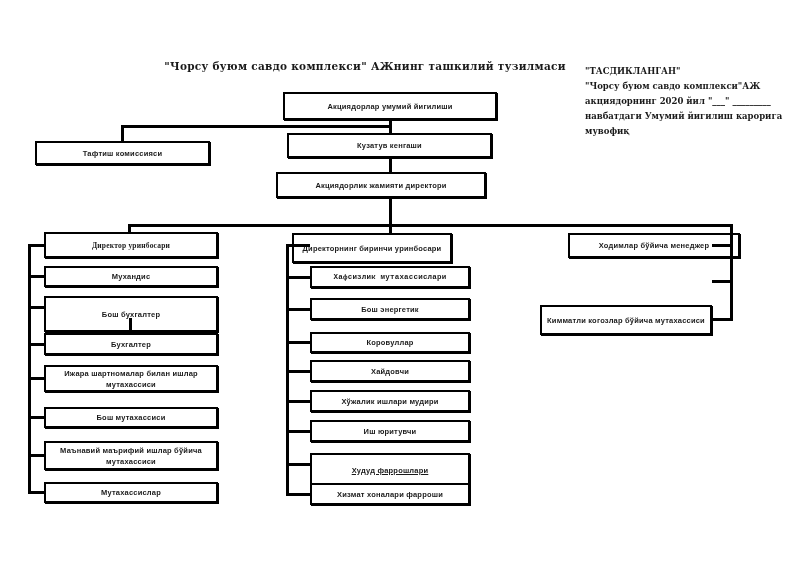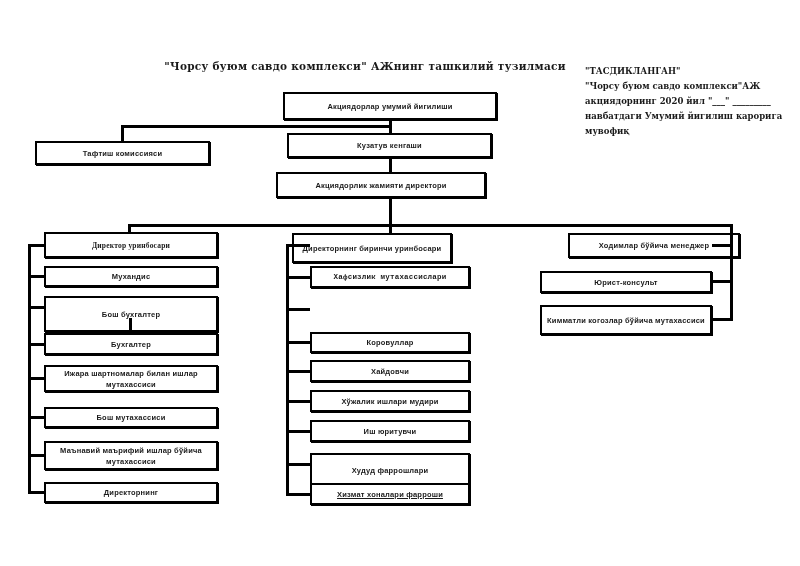--- a/index.html
+++ b/index.html
@@ -54,33 +54,33 @@
   <div class="node" style="left:287px;top:133px;width:205px;height:25px;">Кузатув кенгаши</div>
   <div class="node" style="left:276px;top:172px;width:210px;height:26px;">Акциядорлик жамияти директори</div>
 
   <div class="node" style="left:44px;top:232px;width:174px;height:26px;font-family:Liberation Serif, serif;">Директор уринбосари</div>
   <div class="node" style="left:44px;top:266px;width:174px;height:21px;">Мухандис</div>
   <div class="node" style="left:44px;top:296px;width:174px;height:36px;">Бош бухгалтер</div>
   <div class="node" style="left:44px;top:333px;width:174px;height:22px;">Бухгалтер</div>
   <div class="node" style="left:44px;top:365px;width:174px;height:27px;text-align:center;">Ижара шартномалар билан ишлар мутахассиси</div>
   <div class="node" style="left:44px;top:407px;width:174px;height:21px;">Бош мутахассиси</div>
   <div class="node" style="left:44px;top:441px;width:174px;height:29px;">Маънавий маърифий ишлар бўйича мутахассиси</div>
-  <div class="node" style="left:44px;top:482px;width:174px;height:21px;">Директорнинг</div>
+  <div class="node" style="left:44px;top:482px;width:174px;height:21px;">Мутахассислар</div>
 
   <div class="node" style="left:292px;top:233px;width:160px;height:30px;">Директорнинг биринчи уринбосари</div>
   <div class="node" style="left:310px;top:266px;width:160px;height:22px;font-family:Liberation Mono, monospace;">Хафсизлик мутахассислари</div>
+  <div class="node" style="left:310px;top:298px;width:160px;height:22px;">Бош энергетик</div>
   <div class="node" style="left:310px;top:332px;width:160px;height:21px;">Коровуллар</div>
   <div class="node" style="left:310px;top:360px;width:160px;height:22px;">Хайдовчи</div>
   <div class="node" style="left:310px;top:390px;width:160px;height:22px;">Хўжалик ишлари мудири</div>
   <div class="node" style="left:310px;top:420px;width:160px;height:22px;">Иш юритувчи</div>
-  <div class="node" style="left:310px;top:453px;width:160px;height:34px;">Худуд фаррошлари</div>
-  <div class="node" style="left:310px;top:483px;width:160px;height:22px;text-decoration:underline;">Хизмат хоналари фарроши</div>
+  <div class="node" style="left:310px;top:453px;width:160px;height:34px;text-decoration:underline;">Худуд фаррошлари</div>
+  <div class="node" style="left:310px;top:483px;width:160px;height:22px;">Хизмат хоналари фарроши</div>
 
   <div class="node" style="left:540px;top:233px;width:172px;height:25px;margin-left:28px;">Ходимлар бўйича менеджер</div>
-  <div class="node" style="left:540px;top:271px;width:172px;height:22px;">Юрист-консульт</div>
   <div class="node" style="left:540px;top:305px;width:172px;height:30px;">Кимматли когозлар бўйича мутахассиси</div>
 
   <div class="line" style="left:389px;top:120px;width:3px;height:13px;"></div>
   <div class="line" style="left:121px;top:125px;width:270px;height:3px;"></div>
   <div class="line" style="left:121px;top:125px;width:3px;height:16px;"></div>
   <div class="line" style="left:389px;top:158px;width:3px;height:14px;"></div>
   <div class="line" style="left:389px;top:198px;width:3px;height:28px;"></div>
   <div class="line" style="left:128px;top:224px;width:605px;height:3px;"></div>
   <div class="line" style="left:128px;top:224px;width:3px;height:9px;"></div>
   <div class="line" style="left:389px;top:224px;width:3px;height:10px;"></div>

